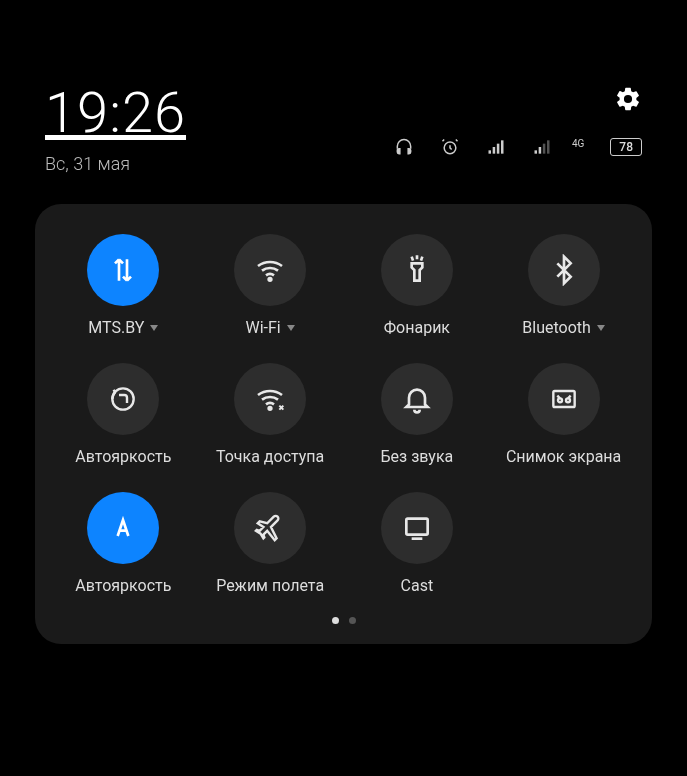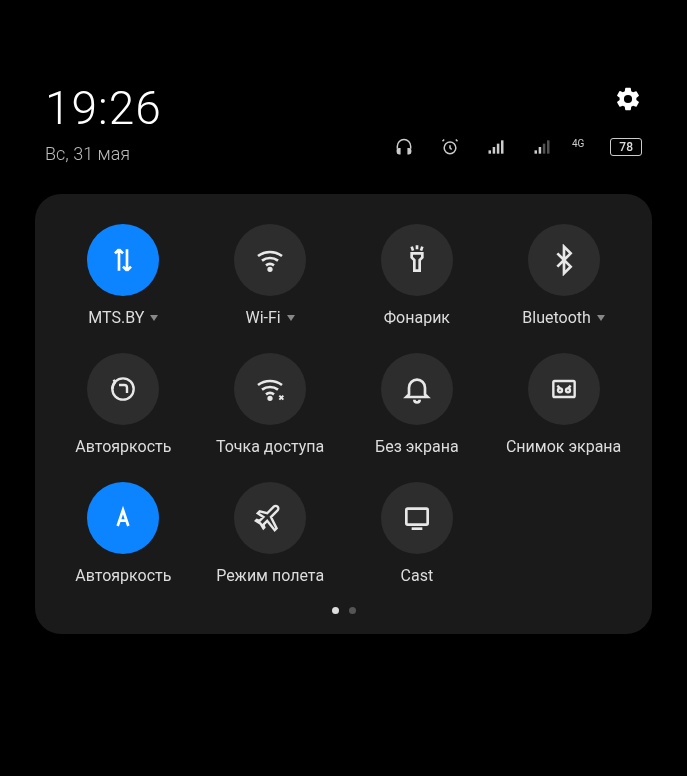--- a/index.html
+++ b/index.html
@@ -12,21 +12,21 @@
     overflow: hidden;
     position: relative;
   }
   .header {
     padding: 85px 45px 20px 45px;
     display: flex;
     justify-content: space-between;
     align-items: flex-start;
   }
   .header-left { display: flex; flex-direction: column; }
-  .time { font-size: 46px; font-weight: 300; line-height: 1; letter-spacing: 1px; }
+  .time { font-size: 56px; font-weight: 300; line-height: 1; letter-spacing: 1px; text-decoration: underline; }
   .date { font-size: 18px; color: #bbb; margin-top: 12px; font-weight: 300; }
   .header-right { display: flex; flex-direction: column; align-items: flex-end; gap: 20px; }
   .gear { width: 28px; height: 28px; color: #fff; }
   .status-icons { display: flex; align-items: center; gap: 26px; color: #ccc; }
   .status-icons svg { width: 20px; height: 20px; }
   .battery {
     border: 1.5px solid #ccc;
     border-radius: 3px;
     padding: 1px 8px;
     font-size: 12px;
@@ -211,21 +211,21 @@
       <div class="toggle-label">Точка доступа</div>
     </div>
 
     <div class="toggle">
       <div class="toggle-btn">
         <svg viewBox="0 0 24 24" fill="none" stroke="currentColor" stroke-width="2">
           <path d="M6 16V11a6 6 0 0 1 12 0v5l2 2H4z"></path>
             <path d="M10 20a2 2 0 0 0 4 0"></path>
         </svg>
       </div>
-      <div class="toggle-label">Без экрана</div>
+      <div class="toggle-label">Без звука</div>
     </div>
 
     <div class="toggle">
       <div class="toggle-btn">
         <svg viewBox="0 0 24 24" fill="none" stroke="currentColor" stroke-width="1.8">
           <rect x="4" y="6" width="16" height="12" rx="1"></rect>
             <circle cx="9" cy="13" r="1.5"></circle>
             <circle cx="15" cy="13" r="1.5"></circle>
             <path d="M9 11.5l-2-2M15 11.5l2-2"></path>
         </svg>

